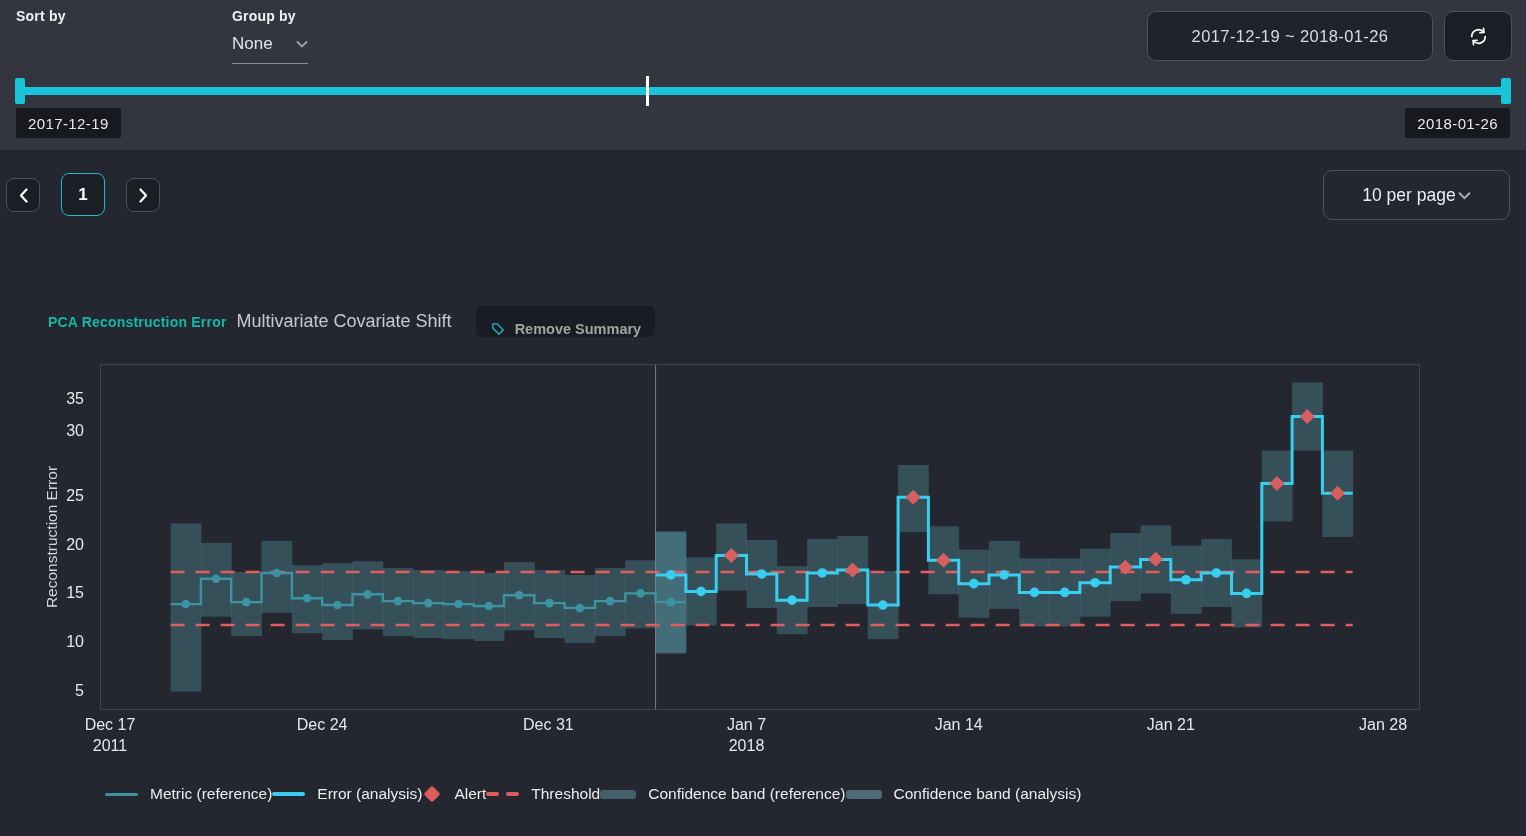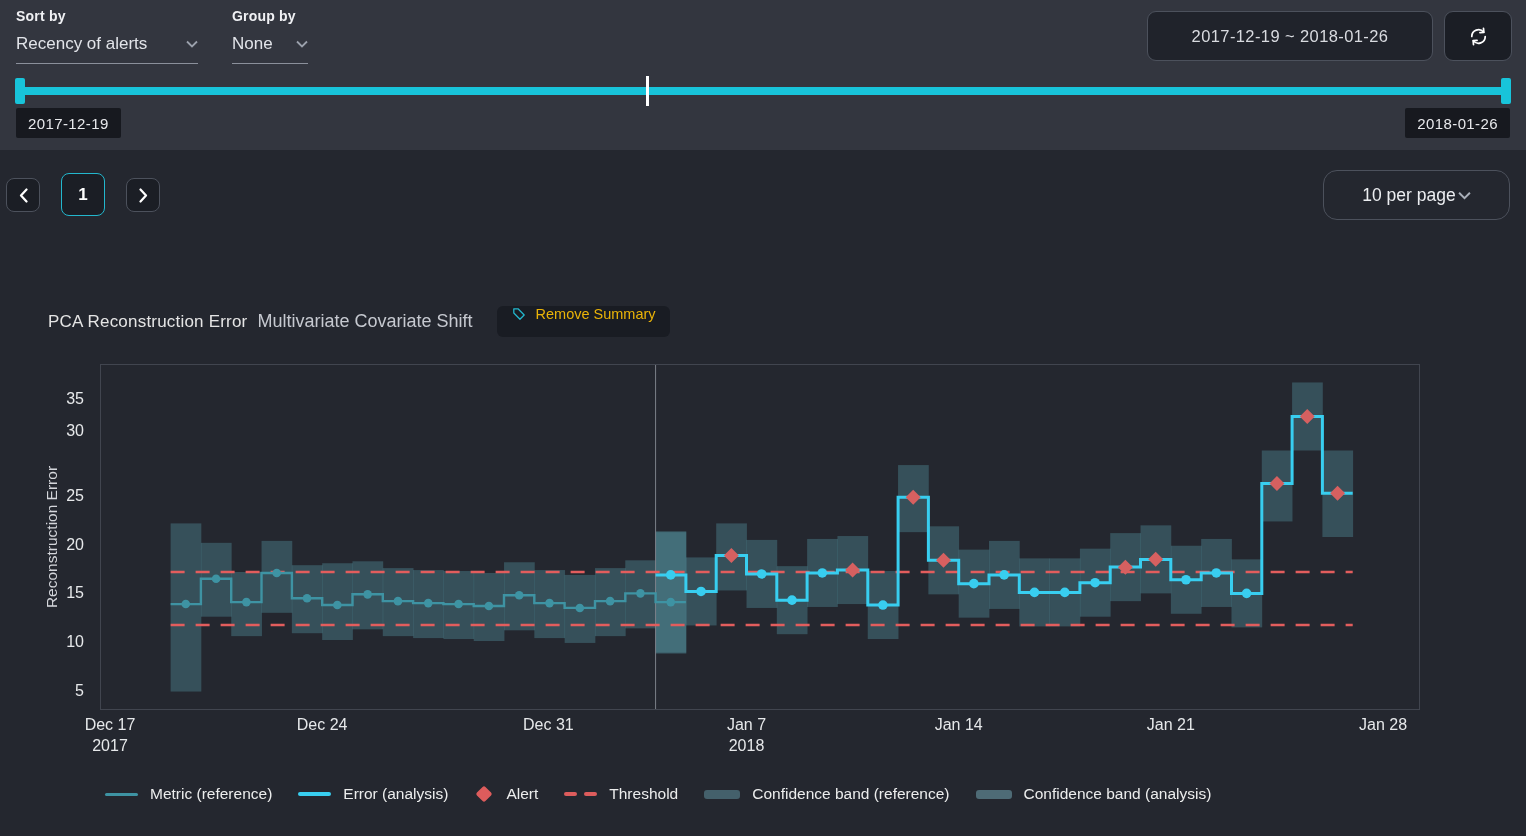--- a/index.html
+++ b/index.html
@@ -38,65 +38,59 @@
   .chip.left { left:16px; }
   .chip.right { right:16px; }
   
   .pgbtn { position:absolute; background:#1b1e25; border:1px solid #4c515c; border-radius:8px;
            display:flex; align-items:center; justify-content:center; cursor:pointer; }
   .pg-prev { left:6px; top:178px; width:34px; height:34px; }
   .pg-next { left:126px; top:178px; width:34px; height:34px; }
   .pg-current { left:61px; top:173px; width:44px; height:43px; border:1.5px solid #23b7cd;
                 font-size:17px; font-weight:bold; color:#fff; }
   .per-page { position:absolute; left:1323px; top:170px; width:187px; height:50px;
-              border:1px solid #4c515c; border-radius:14px; background:transparent;
+              border:1px solid #4c515c; border-radius:9px; background:transparent;
               display:flex; align-items:center; justify-content:center; gap:2px;
               font-size:17.5px; color:#eceef1; cursor:pointer; }
   
   .chart-header { position:absolute; left:48px; top:306px; display:flex; align-items:center; }
-  .chart-title { font-size:17px; font-weight:normal; color:#e5e5e5; letter-spacing:.2px; }
+  .chart-title { font-size:14px; font-weight:bold; color:#14b8a6; letter-spacing:.2px; }
   .chart-subtitle { font-size:18px; color:#c6c9d0; margin-left:10px; }
   .remove-summary { margin-left:24px; background:#191c23; border:none; border-radius:6px;
-                    height:31px; padding:0 14px; display:flex; align-items:flex-start; gap:9px;
+                    height:31px; padding:0 14px; display:flex; align-items:flex-end; gap:9px;
                     font-family:"Liberation Sans", sans-serif;
-                    font-size:14.5px; font-weight:normal; color:#eab308; cursor:pointer; }
+                    font-size:14.5px; font-weight:bold; color:#a3a3a3; cursor:pointer; }
   
   .plot-svg { position:absolute; left:100px; top:364px; }
   .ylabel { position:absolute; left:52px; top:537px; transform:translate(-50%,-50%) rotate(-90deg);
             font-size:15.5px; color:#d4d6db; white-space:nowrap; }
   .ytick { position:absolute; right:8px; width:60px; text-align:right; font-size:16px; color:#e6e8ea; }
   .yticks { position:absolute; left:32px; top:364px; width:60px; height:346px; }
   .xticks { position:absolute; left:100px; top:714px; width:1320px; height:44px; }
   .xtick { position:absolute; transform:translateX(-50%); text-align:center;
            font-size:16px; color:#e6e8ea; line-height:21px; white-space:nowrap; }
   
-  .legend { position:absolute; left:105px; top:785px; display:flex; align-items:center; gap:26px; }
+  .legend { position:absolute; left:105px; top:785px; display:flex; align-items:center; }
   .legend-item { display:flex; align-items:center; gap:12px; cursor:pointer; }
   .legend-label { font-size:15.5px; color:#eceded; }
   .sw-line-ref { width:33px; height:3px; border-radius:2px; background:#3e93a3; }
   .sw-line-ana { width:33px; height:3.5px; border-radius:2px; background:#38cef0; }
   .sw-diamond { width:12px; height:12px; background:#dd5c5c; transform:rotate(45deg); border-radius:2px; margin:0 4px; }
   .sw-dashes { display:flex; gap:7px; }
   .sw-dashes i { display:block; width:13px; height:3.5px; background:#dd5c5c; border-radius:2px; }
   .sw-band-ref { width:36px; height:9px; border-radius:3px; background:#44606b; }
   .sw-band-ana { width:36px; height:9px; border-radius:3px; background:#4e6b76; }
   svg { display:block; }
 </style>
 </head>
 <body>
 
 <div class="topbar">
   <div class="ctl ctl-sort">
     <div class="ctl-label">Sort by</div>
-    <div class="select">
-      <span>Recency of alerts</span>
-      <svg width="12" height="8" viewBox="0 0 12 8">
-        <polyline points="1,1.5 6,6.5 11,1.5" fill="none" stroke="#9ba1ac" stroke-width="1.8"></polyline>
-      </svg>
-    </div>
   </div>
   <div class="ctl ctl-group">
     <div class="ctl-label">Group by</div>
     <div class="select">
       <span>None</span>
       <svg width="12" height="8" viewBox="0 0 12 8">
         <polyline points="1,1.5 6,6.5 11,1.5" fill="none" stroke="#9ba1ac" stroke-width="1.8"></polyline>
       </svg>
     </div>
   </div>
@@ -255,21 +249,21 @@
     <circle cx="1116.315" cy="208.9606741573034" r="4.8" fill="#38cef0"></circle>
     <circle cx="1146.625" cy="229.37078651685397" r="4.8" fill="#38cef0"></circle>
     <path d="M1176.935 112.04494382022476 L1184.435 119.54494382022476 L1176.935 127.04494382022476 L1169.435 119.54494382022476 Z" fill="#d66060"></path>
     <path d="M1207.245 44.98314606741578 L1214.745 52.48314606741578 L1207.245 59.98314606741578 L1199.745 52.48314606741578 Z" fill="#d66060"></path>
     <path d="M1237.5549999999998 121.76404494382024 L1245.0549999999998 129.26404494382024 L1237.5549999999998 136.76404494382024 L1230.0549999999998 129.26404494382024 Z" fill="#d66060"></path>
     <rect x="0.5" y="0.5" width="1319" height="345" fill="none" stroke="#41454f"></rect>
   </svg>
 <div class="xticks" id="xticks">
     <div class="xtick" style="left: 10px;">
       <div>Dec 17</div>
-      <div>2017</div>
+      <div>2011</div>
     </div>
     <div class="xtick" style="left: 222.17px;">
       <div>Dec 24</div>
     </div>
     <div class="xtick" style="left: 434.34px; margin-left: 14px;">
       <div>Dec 31</div>
     </div>
     <div class="xtick" style="left: 646.51px; text-align: center;">
       <div>Jan 7</div>
       <div>2018</div>

